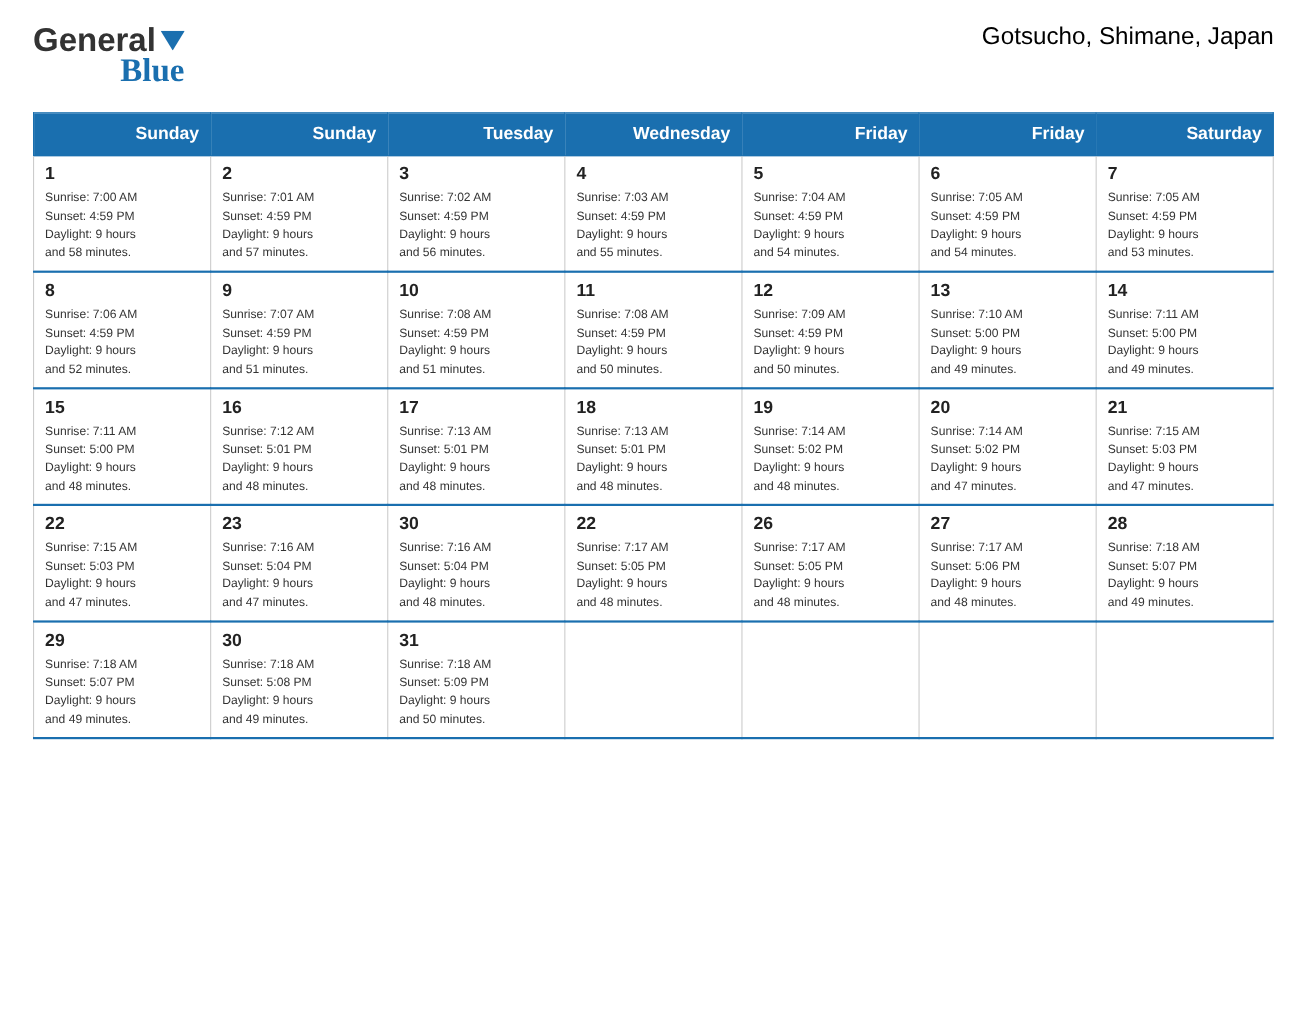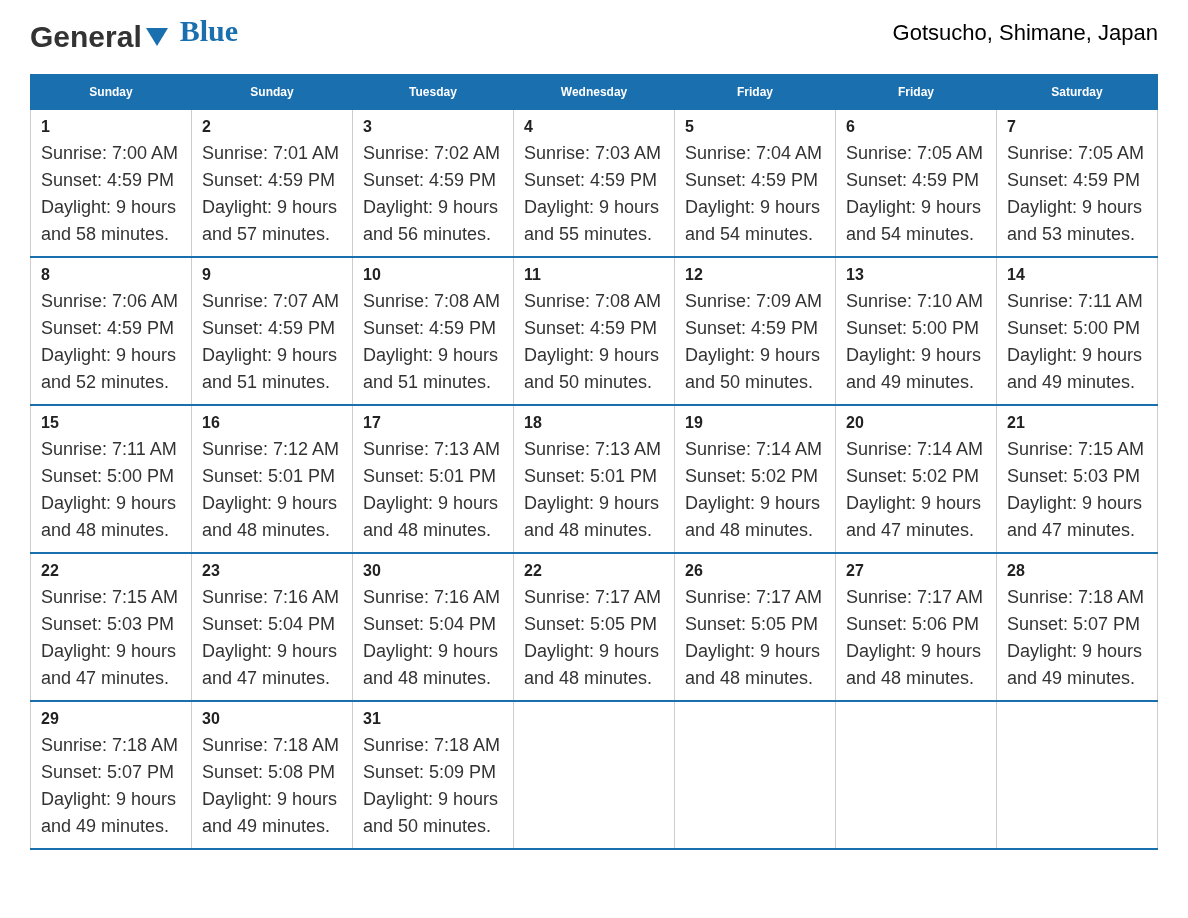--- a/index.html
+++ b/index.html
@@ -11,22 +11,22 @@
       min-height: 918px;
     }
     .header {
       display: flex;
       justify-content: space-between;
       align-items: flex-start;
       margin-bottom: 20px;
     }
     .logo {
       display: flex;
-      flex-direction: row;
-      align-items: flex-start;
+      flex-direction: column;
+      align-items: flex-end;
     }
     .title-block {
       text-align: right;
     }
     .title-block h1 {
       font-size: 52px;
       font-weight: 900;
       color: #222;
       letter-spacing: -1px;
     }
@@ -36,43 +36,43 @@
       color: #000000;
     }
     .calendar-table {
       width: 100%;
       border-collapse: collapse;
       border: 1px solid #1a6faf;
     }
     .calendar-table thead tr th {
       background-color: #1a6faf;
       color: #fff;
-      font-size: 12px;
+      font-size: 16px;
       font-weight: bold;
       padding: 10px 10px;
-      text-align: center;
+      text-align: right;
       border: 1px solid #1a6faf;
     }
     .calendar-table tbody tr td {
       vertical-align: top;
       padding: 8px 10px;
       border: 1px solid #ccc;
       font-size: 13px;
       color: #333;
       min-height: 90px;
       width: 14.28%;
     }
     .day-number {
       font-size: 16px;
       font-weight: bold;
       color: #222;
       margin-bottom: 4px;
     }
     .day-info {
-      font-size: 18px;
+      font-size: 11px;
       line-height: 1.5;
       color: #333;
     }
     .empty-cell {
       background: #fff;
     }
     tbody tr {
       border-bottom: 2px solid #1a6faf;
     }
     .logo-wrapper {

